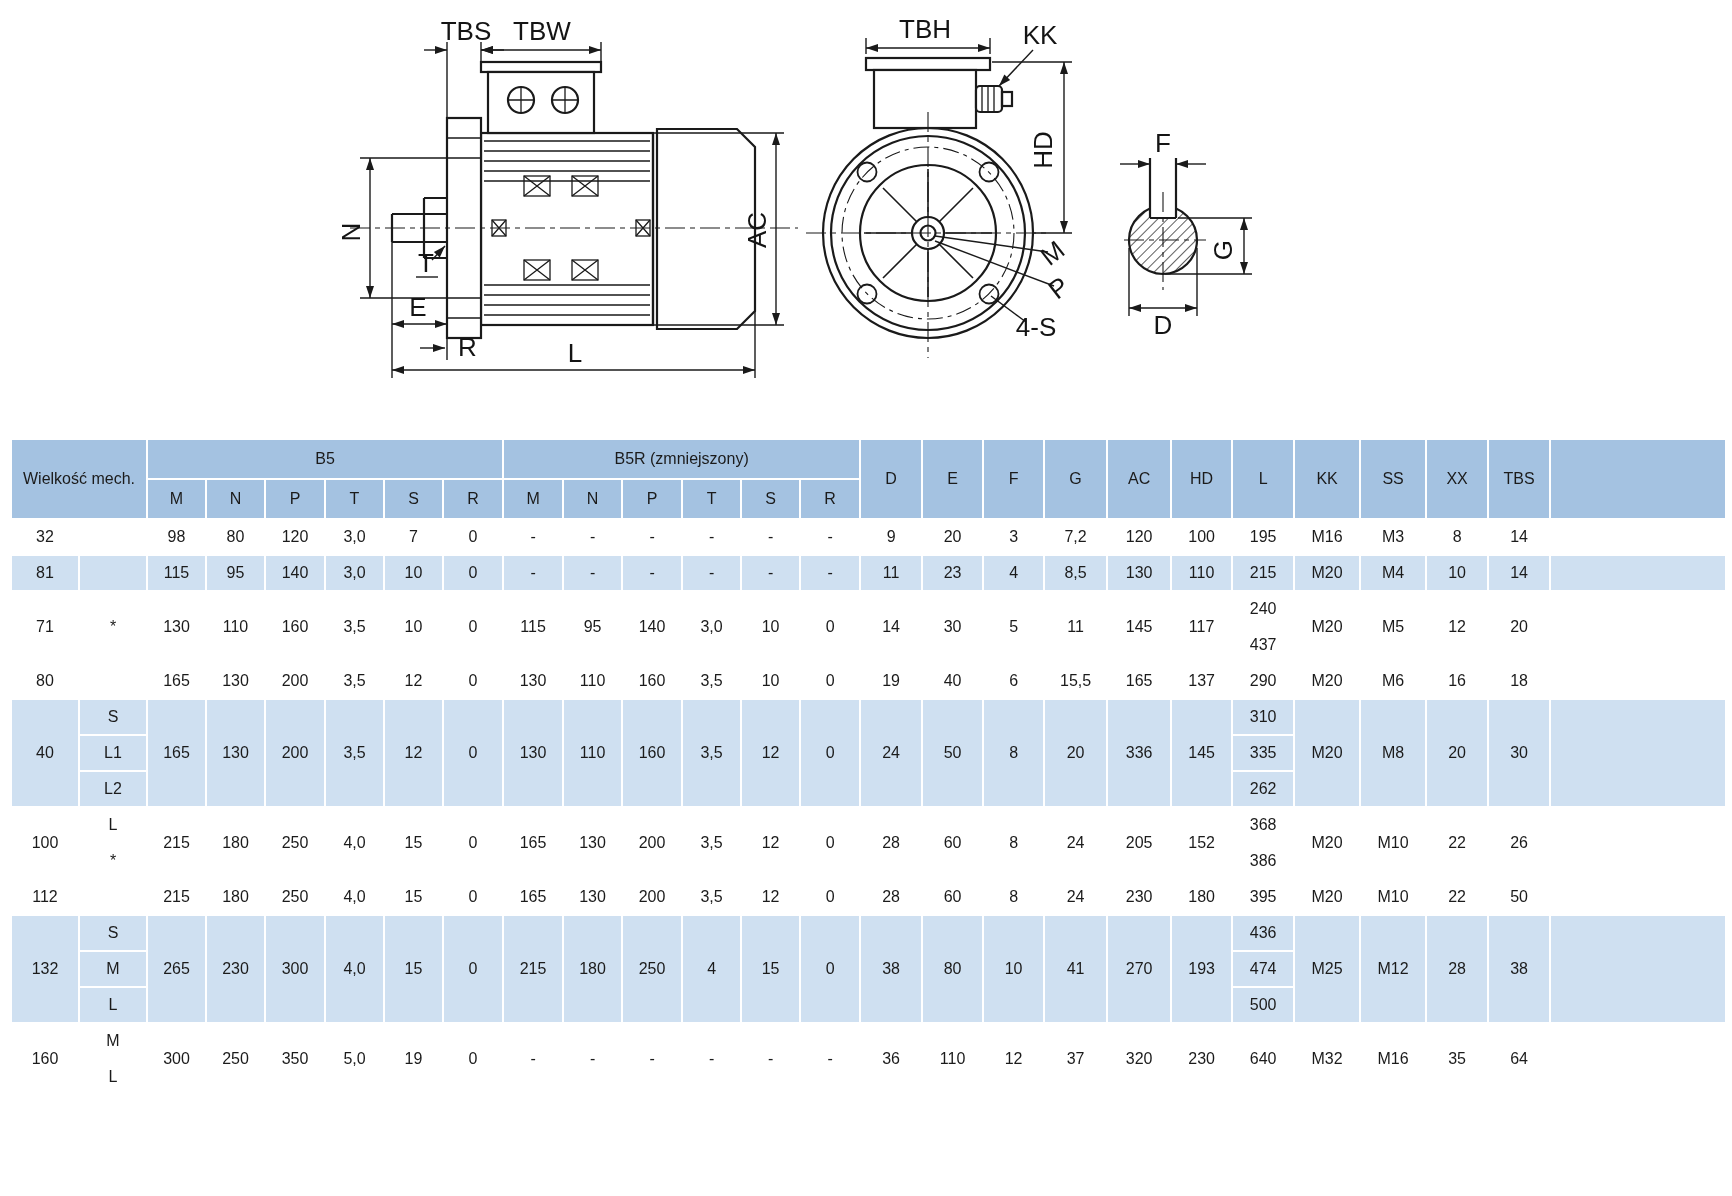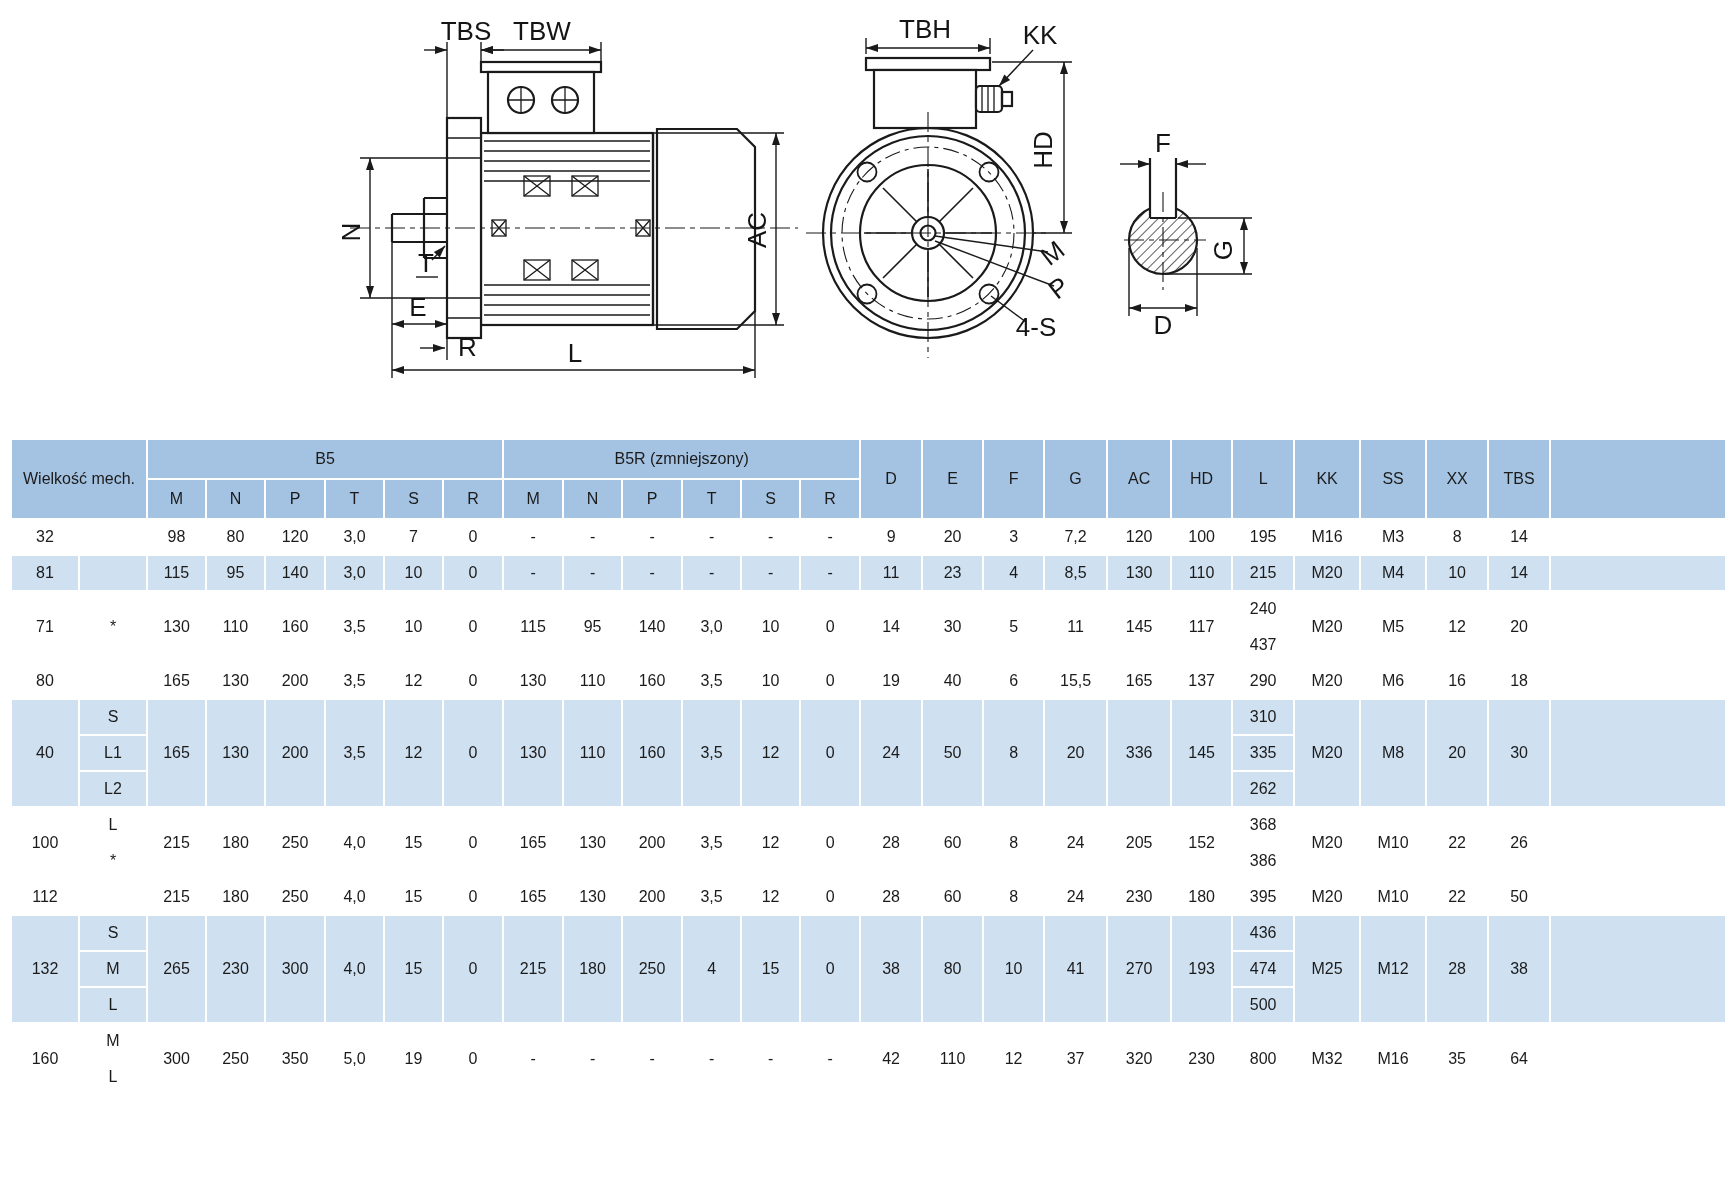--- a/index.html
+++ b/index.html
@@ -490,27 +490,27 @@
         <td rowspan="2">350</td>
         <td rowspan="2">5,0</td>
         <td rowspan="2">19</td>
         <td rowspan="2">0</td>
         <td rowspan="2">-</td>
         <td rowspan="2">-</td>
         <td rowspan="2">-</td>
         <td rowspan="2">-</td>
         <td rowspan="2">-</td>
         <td rowspan="2">-</td>
-        <td rowspan="2">42</td>
+        <td rowspan="2">36</td>
         <td rowspan="2">110</td>
         <td rowspan="2">12</td>
         <td rowspan="2">37</td>
         <td rowspan="2">320</td>
         <td rowspan="2">230</td>
-        <td rowspan="2">800</td>
+        <td rowspan="2">640</td>
         <td rowspan="2">M32</td>
         <td rowspan="2">M16</td>
         <td rowspan="2">35</td>
         <td rowspan="2">64</td>
         <td rowspan="2"></td>
       </tr>
       <tr class="row-white">
         <td>L</td>
       </tr>
     </tbody>

